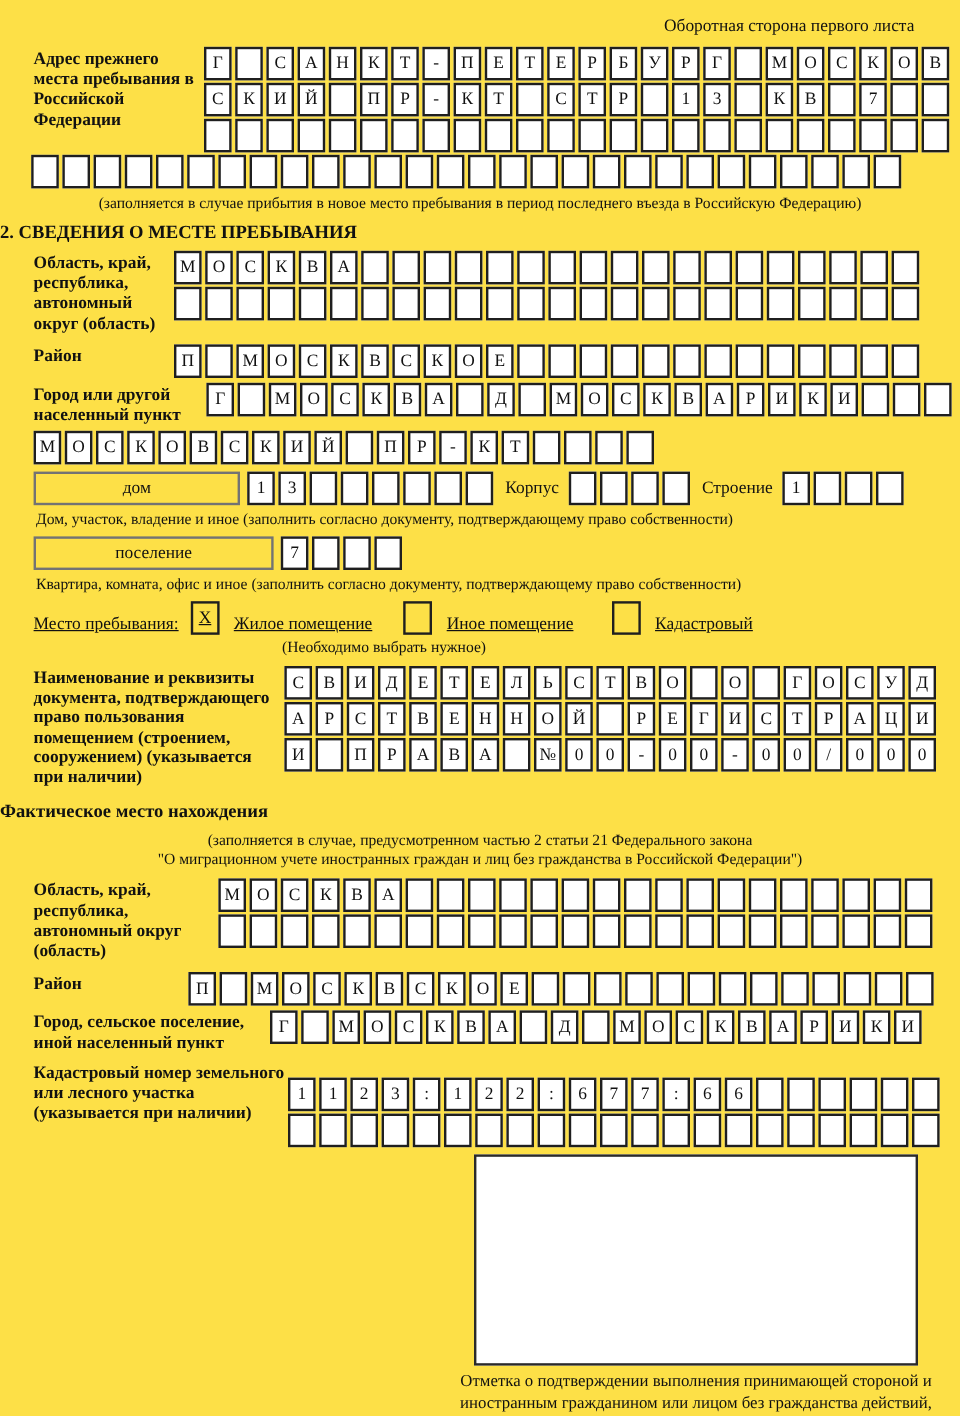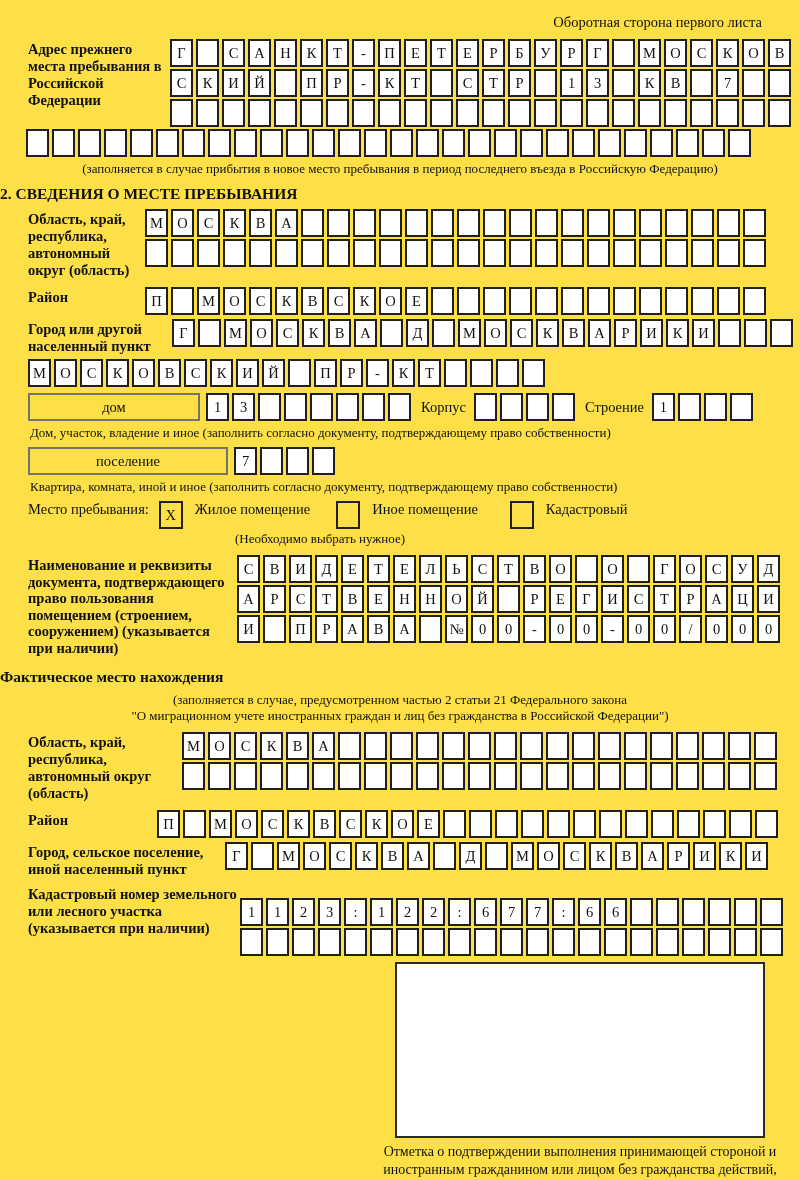--- a/index.html
+++ b/index.html
@@ -25,21 +25,21 @@
   .w209{width:209px}.w154{width:154px}.w129{width:129px}.w197{width:197px}.w212{width:212px}
   .widebox{
     flex:0 0 auto;width:168px;height:24px;border:2px solid #737373;
     display:flex;align-items:center;justify-content:center;font-size:14.5px;margin-right:6px;
   }
   .inline-lbl{padding:2px 8px 0 10px;line-height:24px;flex:0 0 auto;}
   .chk{
     flex:0 0 auto;width:20px;height:24px;border:2px solid #1f1f1f;
     display:flex;align-items:center;justify-content:center;font-size:14.5px;
   }
-  .stayrow{display:flex;align-items:flex-start;margin-left:28px;gap:0;}
+  .stayrow{display:flex;align-items:flex-end;margin-left:28px;gap:0;text-decoration:underline;}
   .stayrow .txt{padding:0 10px 0 12px;}
   .stamp-box{margin-left:395px;width:366px;height:172px;border:2px solid #2a2a2a;background:#fff;}
   .stamp-note{margin-left:372px;width:416px;text-align:center;font-size:14px;line-height:17.5px;margin-top:5px;}
   .mt2{margin-top:2px}.mt4{margin-top:4px}.mt6{margin-top:6px}.mt8{margin-top:8px}.mt12{margin-top:12px}
   .notes-left{margin-left:30px;}
 </style>
 </head>
 <body>
 
 <div class="page">
@@ -339,21 +339,21 @@
 
   <div class="field mt6">
     <div class="widebox" style="width:196px">поселение</div>
     <div class="cells">
         <span class="cell">7</span>
         <span class="cell"></span>
         <span class="cell"></span>
         <span class="cell"></span>
       </div>
   </div>
-  <div class="note notes-left mt4">Квартира, комната, иной и иное (заполнить согласно документу, подтверждающему право собственности)</div>
+  <div class="note notes-left mt4">Квартира, комната, офис и иное (заполнить согласно документу, подтверждающему право собственности)</div>
 
   <div class="stayrow mt6">
     <span>Место пребывания:</span>
     <span class="chk" style="margin-left:10px">X</span>
     <span class="txt">Жилое помещение</span>
     <span class="chk" style="margin-left:16px"></span>
     <span class="txt">Иное помещение</span>
     <span class="chk" style="margin-left:22px"></span>
     <span class="txt">Кадастровый</span>
   </div>

